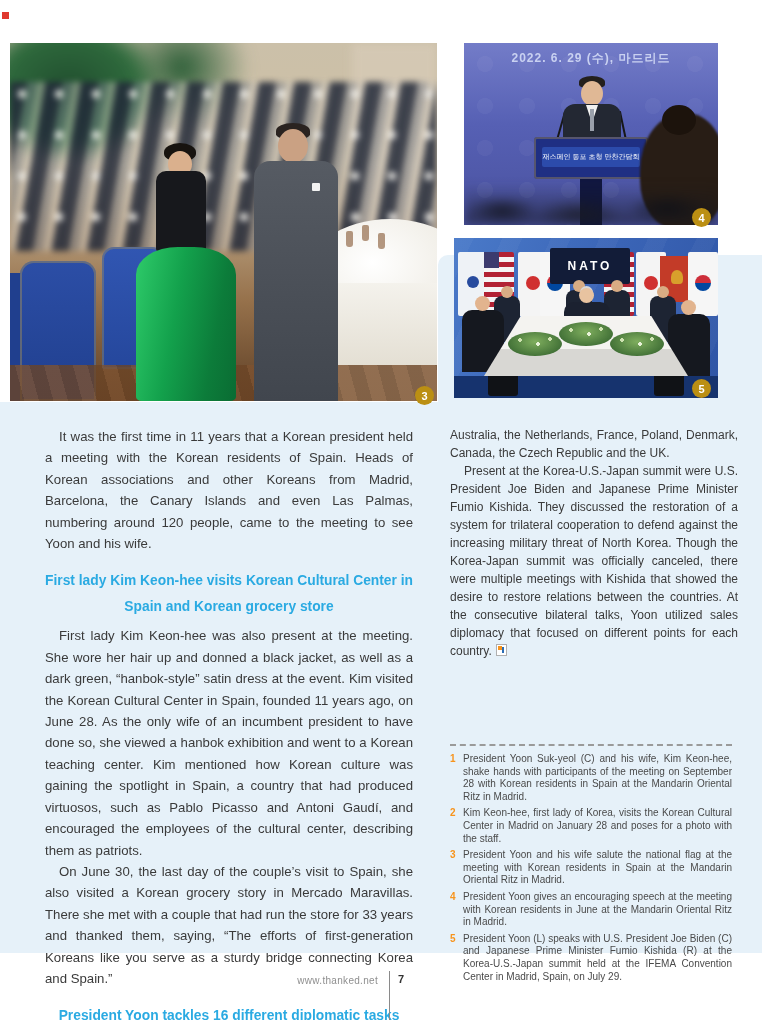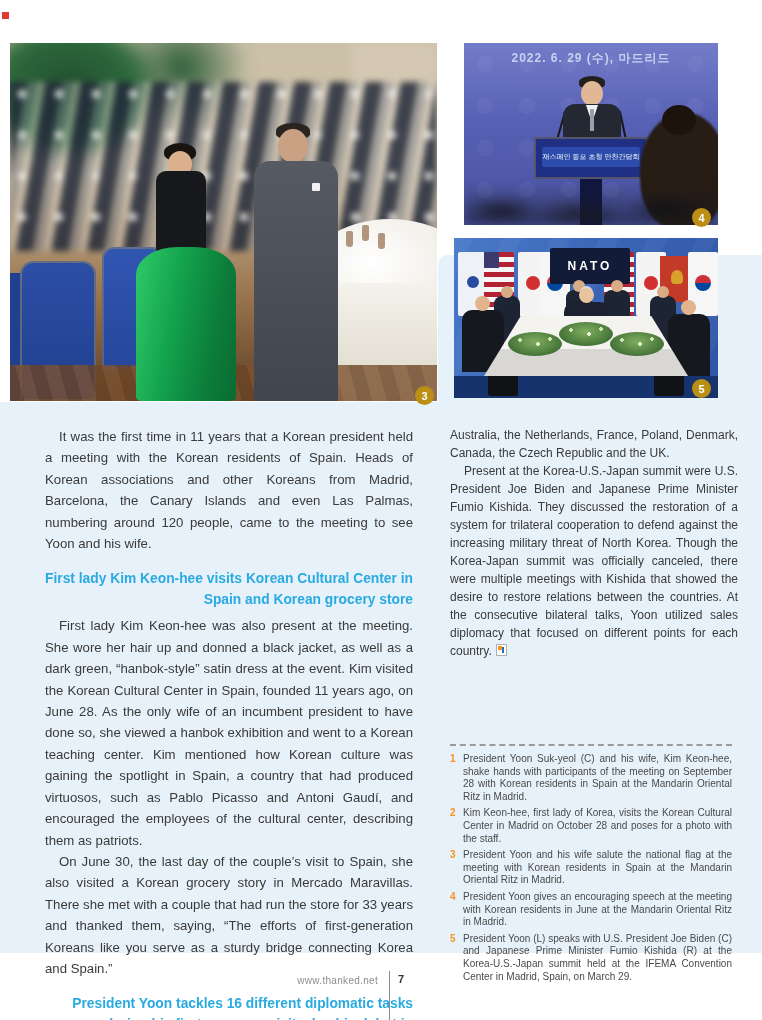--- a/index.html
+++ b/index.html
@@ -139,21 +139,21 @@
   .badge{position:absolute;width:19px;height:19px;border-radius:50%;background:#bb8f13;
     color:#fff;font-weight:bold;font-size:11px;display:flex;align-items:center;justify-content:center;}
   .badge3{left:415px;top:386px;} .badge4{left:692px;top:208px;} .badge5{left:692px;top:379px;}
 
   
   .col{position:absolute;text-align:justify;color:#3a3a3a;}
   .col-left{left:45px;top:426px;width:368px;font-size:13.2px;line-height:21.4px;}
   .col-right{left:450px;top:426px;width:288px;font-size:12px;line-height:18px;}
   .col p{margin:0;}
   .col p.ind{text-indent:14px;}
-  .col h3{margin:14px 0 5px;font-size:13.8px;line-height:21px;color:#2aaae2;font-weight:bold;text-align:right;}
+  .col h3{margin:14px 0 5px;font-size:13.8px;line-height:26px;color:#2aaae2;font-weight:bold;text-align:center;}
   .endmark{display:inline-block;width:9px;height:10px;border:1px solid #b0b0b0;margin-left:4px;
     vertical-align:-1px;background:
       linear-gradient(#f7941d,#f7941d) 1px 1px/4px 4px no-repeat,
       linear-gradient(#2a6db5,#2a6db5) 5px 2px/2px 6px no-repeat,#fff;}
 
   
   .captions{position:absolute;left:450px;top:744px;width:282px;border-top:2px dashed #9a9a9a;
     padding-top:7px;font-size:10px;line-height:12.6px;color:#4a4a4a;text-align:justify;}
   .cap-item{position:relative;padding-left:13px;margin-bottom:4px;}
   .cap-num{position:absolute;left:0;top:0;color:#f7941d;font-weight:bold;}
@@ -258,33 +258,33 @@
     <p class="ind"><span>Present at the Korea-U.S.-Japan summit were U.S. President Joe Biden and Japanese Prime Minister Fumio Kishida. They discussed the restoration of a system for trilateral cooperation to defend against the increasing military threat of North Korea. Though the Korea-Japan summit was officially canceled, there were multiple meetings with Kishida that showed the desire to restore relations between the countries. At the consecutive bilateral talks, Yoon utilized sales diplomacy that focused on different points for each country.</span><span class="endmark"></span></p>
   </div>
 
   <div class="captions">
     <div class="cap-item">
       <span class="cap-num">1</span>
       <span>President Yoon Suk-yeol (C) and his wife, Kim Keon-hee, shake hands with participants of the meeting on September 28 with Korean residents in Spain at the Mandarin Oriental Ritz in Madrid.</span>
     </div>
     <div class="cap-item">
       <span class="cap-num">2</span>
-      <span>Kim Keon-hee, first lady of Korea, visits the Korean Cultural Center in Madrid on October 28 and poses for a photo with the staff.</span>
+      <span>Kim Keon-hee, first lady of Korea, visits the Korean Cultural Center in Madrid on January 28 and poses for a photo with the staff.</span>
     </div>
     <div class="cap-item">
       <span class="cap-num">3</span>
       <span>President Yoon and his wife salute the national flag at the meeting with Korean residents in Spain at the Mandarin Oriental Ritz in Madrid.</span>
     </div>
     <div class="cap-item">
       <span class="cap-num">4</span>
       <span>President Yoon gives an encouraging speech at the meeting with Korean residents in June at the Mandarin Oriental Ritz in Madrid.</span>
     </div>
     <div class="cap-item">
       <span class="cap-num">5</span>
-      <span>President Yoon (L) speaks with U.S. President Joe Biden (C) and Japanese Prime Minister Fumio Kishida (R) at the Korea-U.S.-Japan summit held at the IFEMA Convention Center in Madrid, Spain, on March 29.</span>
+      <span>President Yoon (L) speaks with U.S. President Joe Biden (C) and Japanese Prime Minister Fumio Kishida (R) at the Korea-U.S.-Japan summit held at the IFEMA Convention Center in Madrid, Spain, on July 29.</span>
     </div>
   </div>
 
   <span class="footer-url">www.thanked.net</span>
   <span class="footer-div"></span>
   <span class="footer-page">7</span>
 
 </div>
 
 </body></html>

